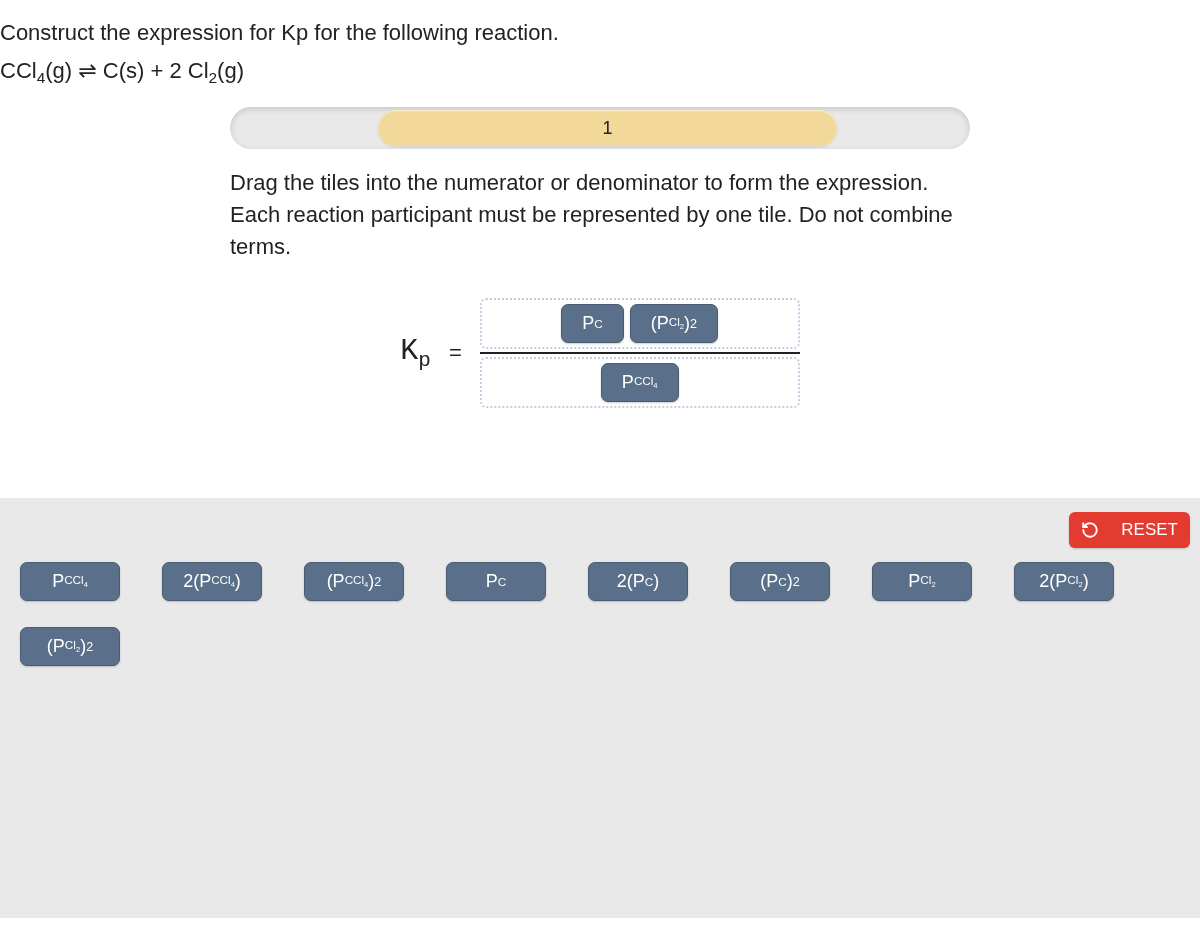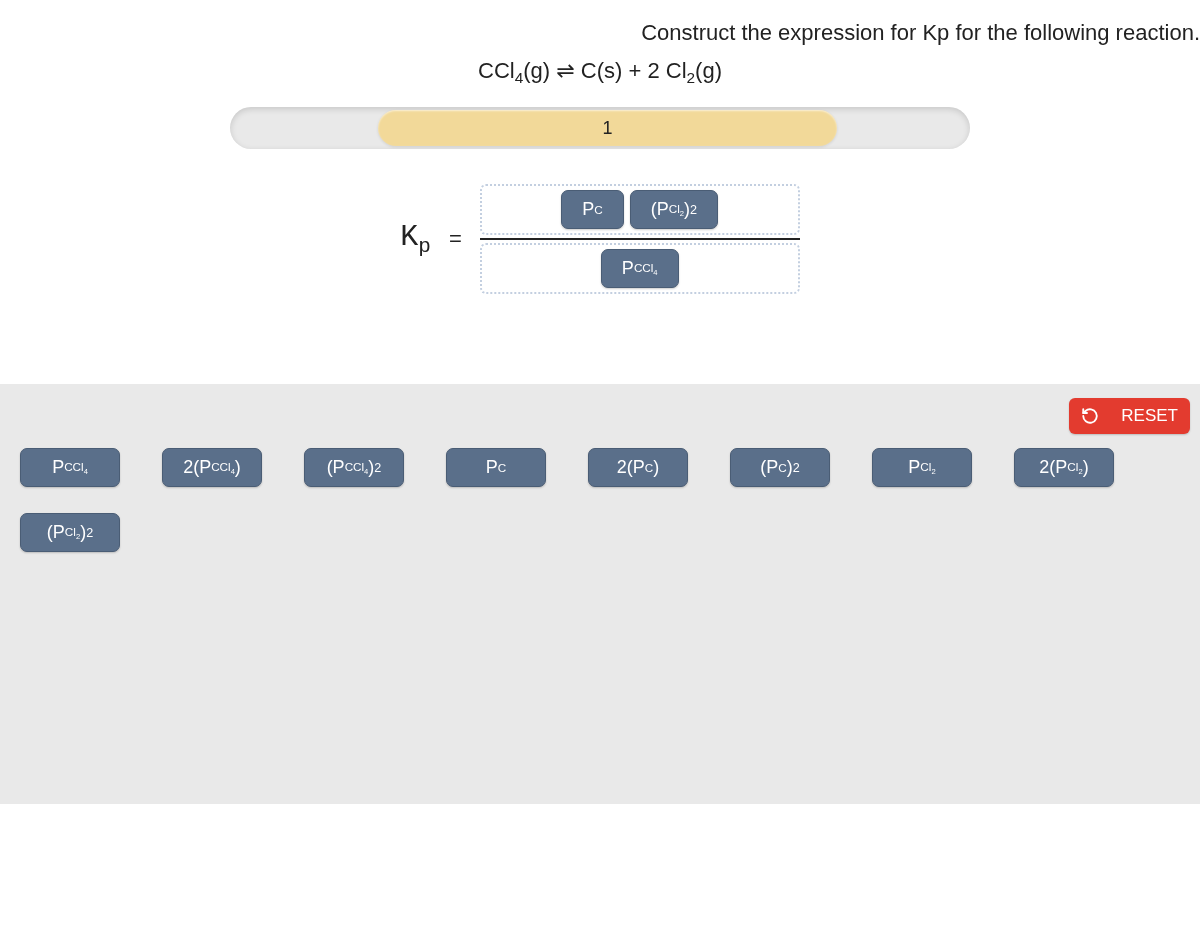--- a/index.html
+++ b/index.html
@@ -1,20 +1,20 @@
 <!DOCTYPE html>
 <html><head>
   <meta charset="utf-8">
   <style>
     * { box-sizing: border-box; margin: 0; padding: 0; }
     body { font-family: Arial, Helvetica, sans-serif; background: #fff; width: 1200px; }
     
     .top-section { padding: 20px 0 30px; }
-    .prompt { text-align: right; font-size: 22px; color: #222; margin-bottom: 12px; }
-    .equation { text-align: center; font-size: 22px; color: #222; }
+    .prompt { text-align: left; font-size: 22px; color: #222; margin-bottom: 12px; }
+    .equation { text-align: left; font-size: 22px; color: #222; }
     .equation sub { font-size: 0.7em; vertical-align: sub; }
     
     .progress-container { display: flex; justify-content: center; margin: 20px 0 18px; }
     .progress-track {
       width: 740px; height: 42px; border-radius: 21px;
       background: #e9e9e9; box-shadow: inset 0 2px 6px rgba(0,0,0,0.15);
       position: relative;
     }
     .progress-fill {
       position: absolute; left: 20%; top: 3px; bottom: 3px; width: 62%;
@@ -69,20 +69,21 @@
   <div class="equation">CCl<sub>4</sub>(g) ⇌ C(s) + 2 Cl<sub>2</sub>(g)</div>
 
   <div class="progress-container">
     <div class="progress-track">
       <div class="progress-fill">
         <span>1</span>
       </div>
     </div>
   </div>
 
+  <div class="instructions">Drag the tiles into the numerator or denominator to form the expression. Each reaction participant must be represented by one tile. Do not combine terms.</div>
 
   <div class="expression-zone">
     <div class="kp-label">K<sub>p</sub></div>
     <div class="equals">=</div>
     <div class="fraction">
       <div class="drop-zone" id="numerator">
           <div class="tile">P<sub>C</sub></div>
           <div class="tile">(P<sub>Cl<sub>2</sub></sub>)<sup>2</sup></div>
         </div>
       <div class="frac-bar"></div>

